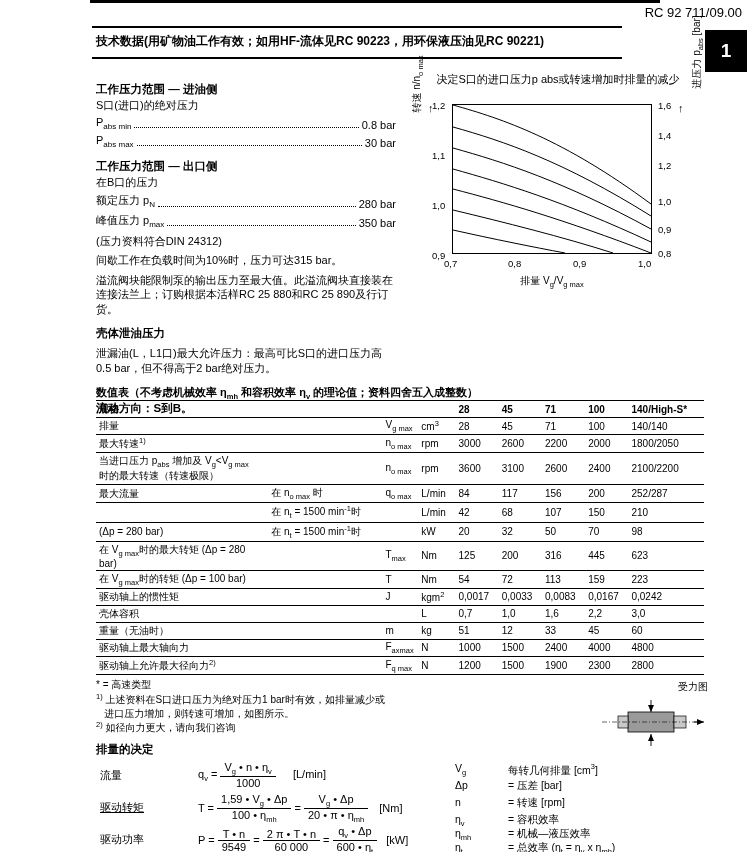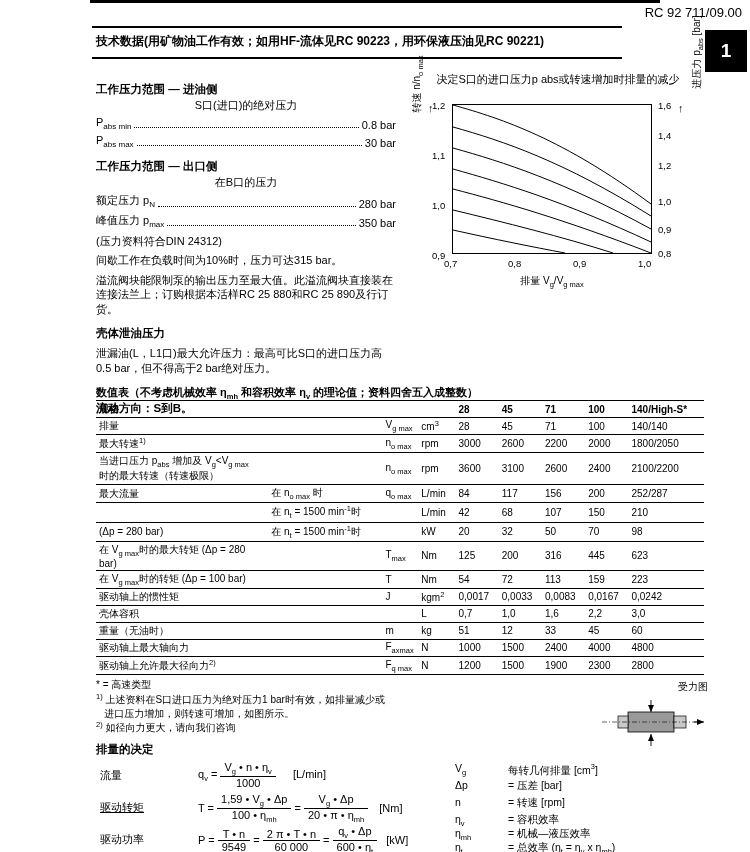--- a/index.html
+++ b/index.html
@@ -25,21 +25,21 @@
   }
 
   
   .title-line-top { position:absolute; left:92px; top:26px; width:530px; height:1.5px; background:#000; }
   .title-line-bot { position:absolute; left:92px; top:57px; width:530px; height:1.5px; background:#000; }
   .doc-title { position:absolute; left:96px; top:33px; font-size:12px; font-weight:bold; }
 
   
   .lcol { position:absolute; left:96px; top:72px; width:300px; }
   .sec-h { font-weight:bold; font-size:11.5px; margin-top:10px; }
-  .sub { font-size:11px; margin-top:1px;text-align:center; }
+  .sub { font-size:11px; margin-top:1px; }
   .dotrow { display:flex; align-items:flex-end; font-size:11px; margin-top:3px; white-space:nowrap; }
   .dotrow .lbl { }
   .dotrow .dots { flex:1; border-bottom:1px dotted #000; margin:0 3px 3px 3px; height:9px; }
   .dotrow .val { }
   .sub sub, .dotrow sub { font-size:8px; }
   .para { font-size:11px; margin-top:5px; line-height:1.32; }
 
   
   .chart-wrap { position:absolute; left:408px; top:72px; width:300px; height:230px; }
   .chart-title { font-size:11px; font-weight:normal; text-align:center; line-height:1.3; }

